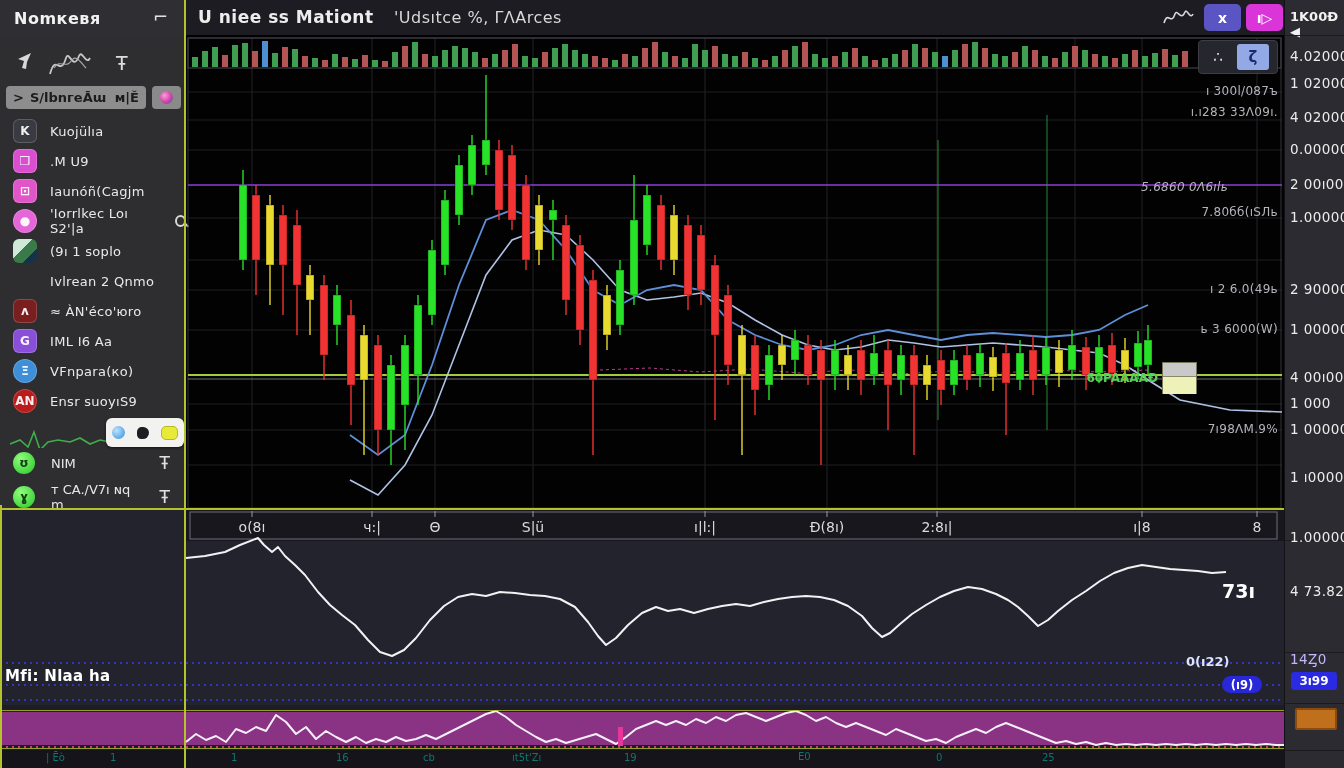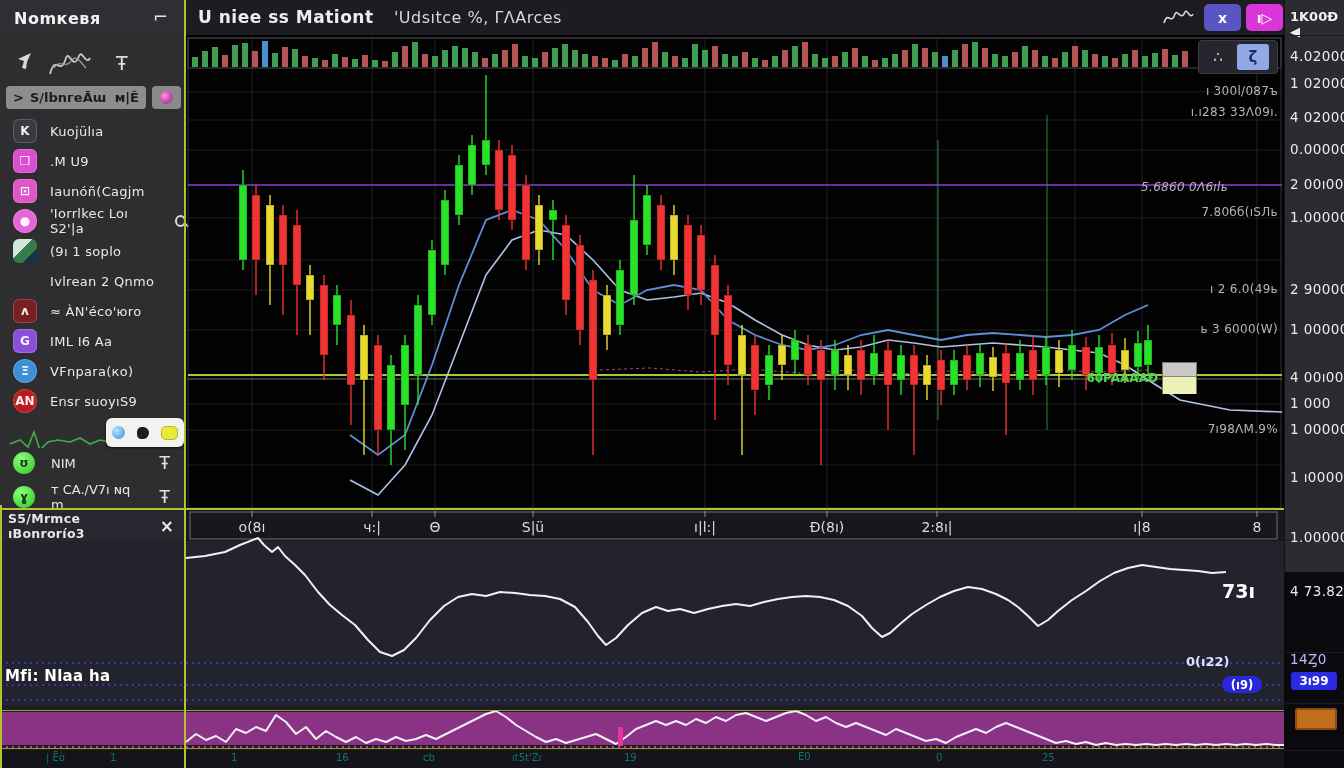--- a/index.html
+++ b/index.html
@@ -49,21 +49,21 @@
   #chart-surface{left:186px;top:35px;width:1098px;height:475px;background:#020203;z-index:3;}
   #time-axis{left:186px;top:510px;width:1098px;height:31px;background:#17171d;z-index:4;}
   #panel-rsi{left:0;top:510px;width:1284px;height:195px;background:#23232e;z-index:3;}
   #left-subhdr{left:0;top:510px;width:186px;height:31px;background:#27272f;z-index:4;display:flex;align-items:center;}
   #left-subhdr .ttl{color:#e6e6e6;font-size:12.5px;font-weight:bold;margin-left:8px;letter-spacing:.3px;flex:1;}
   #panel-close{color:#e8e8e8;font-size:17px;margin-right:12px;font-weight:bold;}
   #mfi-label{left:5px;top:667px;color:#ffffff;font-size:15px;font-weight:bold;z-index:8;letter-spacing:.3px;}
   #panel-osc{left:0;top:705px;width:1284px;height:45px;background:#1d1d27;z-index:3;}
   #osc-band{position:absolute;left:0;top:7px;width:1284px;height:33px;background:#8a3385;}
   #bottom-axis{left:0;top:750px;width:1284px;height:18px;background:#14141a;z-index:4;}
-  #right-col{left:1284px;top:0;width:60px;height:572px;background:#2b2b31;z-index:6;border-left:1px solid #121216;}
+  #right-col{left:1284px;top:0;width:60px;height:768px;background:#2b2b31;z-index:6;border-left:1px solid #121216;}
   .ax-sep{position:absolute;left:0;width:60px;height:1px;background:#1b1b20;}
   #corner-val{position:absolute;left:5px;top:9px;color:#f2f2f2;font-size:13px;font-weight:bold;}
   #badge-blue{position:absolute;left:6px;top:672px;width:46px;height:18px;background:#2a2ae2;border-radius:3px;color:#fff;
               font-size:12px;font-weight:bold;display:flex;align-items:center;justify-content:center;}
   #badge-orange{position:absolute;left:10px;top:708px;width:42px;height:22px;background:#c0701c;border:2px solid #8a4a10;border-radius:2px;box-sizing:border-box;}
   #ov{left:0;top:0;z-index:5;pointer-events:none;}
   #labels{left:0;top:0;width:1344px;height:768px;z-index:8;pointer-events:none;}
   .chart-lbl{color:#b4b4ba;font-size:12px;text-align:right;width:200px;letter-spacing:.3px;}
   .green-lbl{color:#54d454;font-size:12px;font-weight:bold;text-align:right;width:200px;}
   .time-lbl{color:#dcdcdc;font-size:14px;text-align:center;width:80px;}
@@ -196,24 +196,20 @@
     <div class="watch-row" style="top:446px;">
       <span class="watch-ico">ɣ</span>
       <span class="watch-label">т CA./V7ı  ɴq m</span>
       <span class="watch-t">Ŧ</span>
     </div>
   </div>
 
   <div id="chart-surface" class="abs"></div>
   <div id="time-axis" class="abs"></div>
   <div id="panel-rsi" class="abs"></div>
-  <div id="left-subhdr" class="abs">
-    <span class="ttl">S5/Mrmce ıBonrorío3</span>
-    <span id="panel-close">×</span>
-  </div>
   <div id="mfi-label" class="abs">Mfi: Nlaa ha</div>
   <div id="panel-osc" class="abs">
     <div id="osc-band"></div>
   </div>
   <div id="bottom-axis" class="abs"></div>
 
   <div id="right-col" class="abs">
     <span id="corner-val">1K00Ð ◀</span>
     <div id="badge-blue">3ı99</div>
     <div id="badge-orange"></div>

